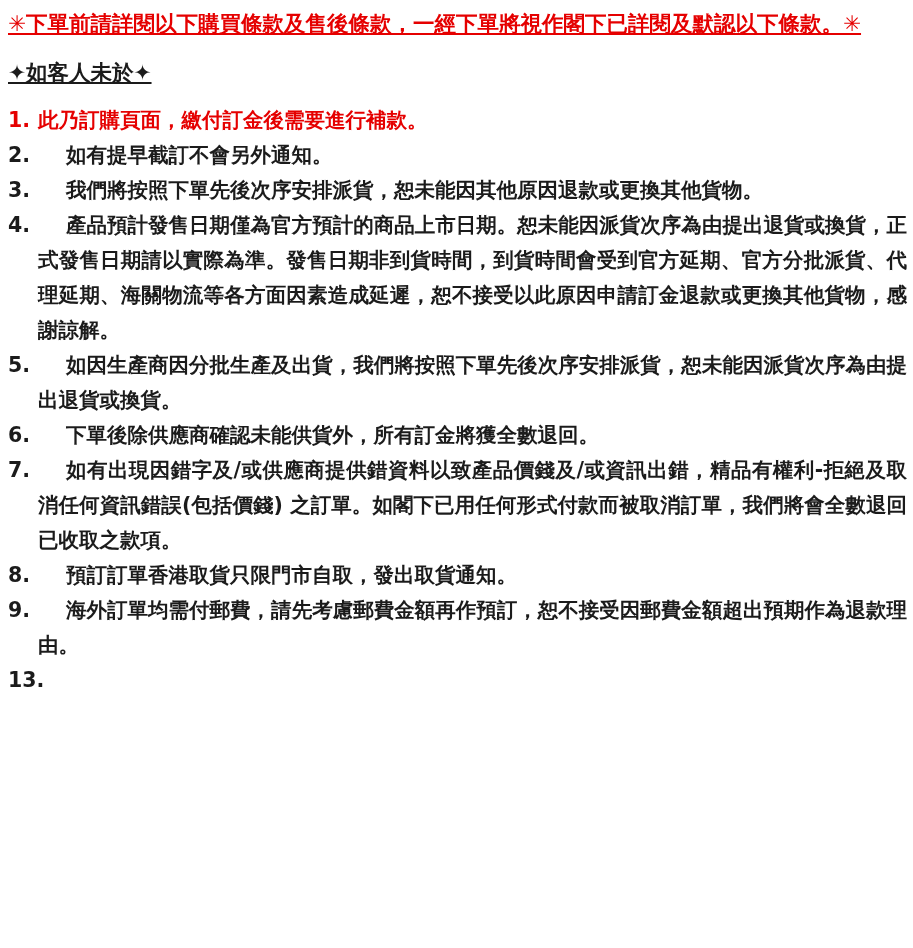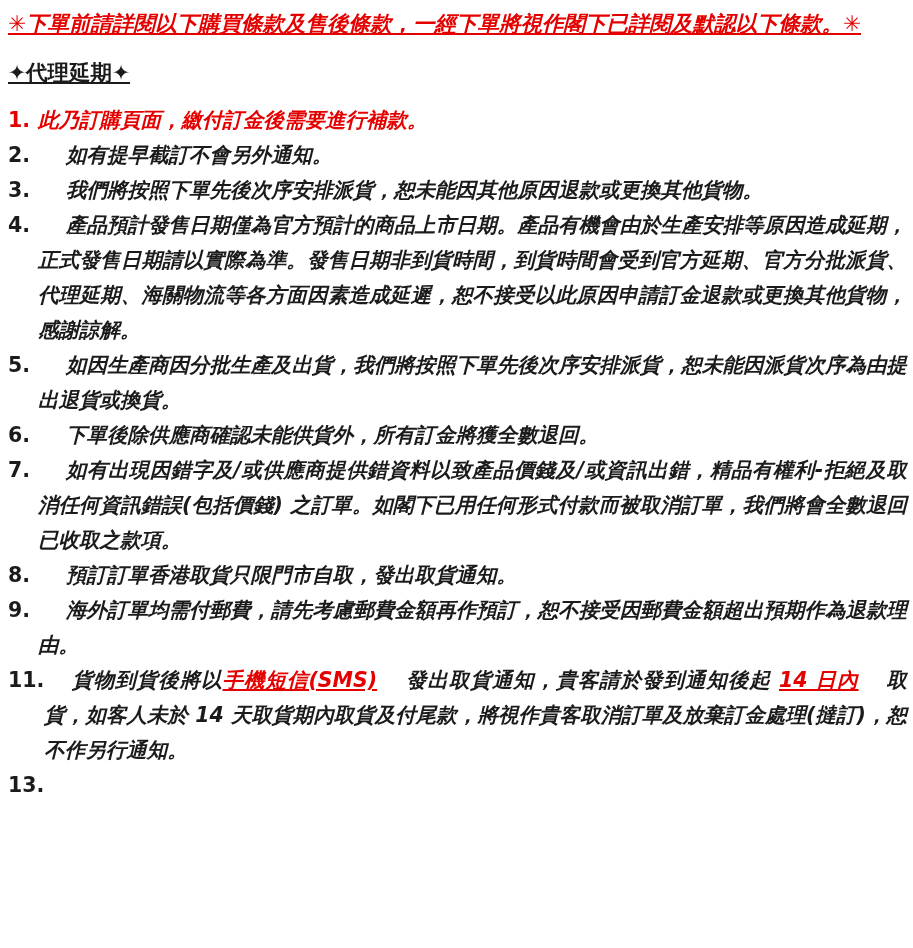--- a/index.html
+++ b/index.html
@@ -10,61 +10,61 @@
   html,body{margin:0;padding:0;background:#ffffff;}
   body{
     width:913px;height:948px;overflow:hidden;
     font-family:"DejaVu Sans","Liberation Sans",sans-serif;
     font-weight:700;color:var(--ink);
     -webkit-font-smoothing:antialiased;
   }
   .page{padding:6px 6px 0 8px;}
   .notice{
     font-size:21.5px;line-height:35px;color:var(--red);
-    text-decoration:underline;white-space:nowrap;font-style:italic;
+    text-decoration:underline;white-space:nowrap;
   }
   .section-title{
     font-size:21.5px;line-height:35px;margin-top:14px;
     text-decoration:underline;display:inline-block;
   }
   .terms{margin-top:13px;font-size:20.5px;line-height:35px;}
   .term-row{display:flex;align-items:flex-start;}
   .term-row .num{flex:0 0 30px;white-space:nowrap;}
-  .term-row .body{flex:1 1 auto;text-align:justify;font-style:italic;}
+  .term-row .body{flex:1 1 auto;text-align:justify;}
   .term-row.red .num,.term-row.red .body{color:var(--red);}
   .seg.normal{color:inherit;margin-left:28px;}
   .seg.red{color:var(--red);}
   .seg.red-underline{color:var(--red);text-decoration:underline;}
 </style>
 </head>
 <body style="background: rgb(255, 255, 255);">
 
 <div class="page">
   <div class="notice">✳下單前請詳閱以下購買條款及售後條款，一經下單將視作閣下已詳閱及默認以下條款。✳</div>
 
   <div>
-    <div class="section-title">✦代理延期✦</div>
+    <div class="section-title">✦如客人未於✦</div>
   </div>
 
   <div class="terms" id="terms-list">
       <div class="term-row red">
     <span class="num">1.</span>
     <span class="body"><span class="seg red">此乃訂購頁面，繳付訂金後需要進行補款。</span></span>
   </div>
       <div class="term-row">
     <span class="num">2.</span>
     <span class="body"><span class="seg normal">如有提早截訂不會另外通知。</span></span>
   </div>
       <div class="term-row">
     <span class="num">3.</span>
     <span class="body"><span class="seg normal">我們將按照下單先後次序安排派貨，恕未能因其他原因退款或更換其他貨物。</span></span>
   </div>
       <div class="term-row">
     <span class="num">4.</span>
-    <span class="body"><span class="seg normal">產品預計發售日期僅為官方預計的商品上市日期。產品有機會由於生產安排等原因造成延期，正式發售日期請以實際為準。發售日期非到貨時間，到貨時間會受到官方延期、官方分批派貨、代理延期、海關物流等各方面因素造成延遲，恕不接受以此原因申請訂金退款或更換其他貨物，感謝諒解。</span></span>
+    <span class="body"><span class="seg normal">產品預計發售日期僅為官方預計的商品上市日期。恕未能因派貨次序為由提出退貨或換貨，正式發售日期請以實際為準。發售日期非到貨時間，到貨時間會受到官方延期、官方分批派貨、代理延期、海關物流等各方面因素造成延遲，恕不接受以此原因申請訂金退款或更換其他貨物，感謝諒解。</span></span>
   </div>
       <div class="term-row">
     <span class="num">5.</span>
     <span class="body"><span class="seg normal">如因生產商因分批生產及出貨，我們將按照下單先後次序安排派貨，恕未能因派貨次序為由提出退貨或換貨。</span></span>
   </div>
       <div class="term-row">
     <span class="num">6.</span>
     <span class="body"><span class="seg normal">下單後除供應商確認未能供貨外，所有訂金將獲全數退回。</span></span>
   </div>
       <div class="term-row">
@@ -73,21 +73,17 @@
   </div>
       <div class="term-row">
     <span class="num">8.</span>
     <span class="body"><span class="seg normal">預訂訂單香港取貨只限門市自取，發出取貨通知。</span></span>
   </div>
       <div class="term-row">
     <span class="num">9.</span>
     <span class="body"><span class="seg normal">海外訂單均需付郵費，請先考慮郵費金額再作預訂，恕不接受因郵費金額超出預期作為退款理由。</span></span>
   </div>
       <div class="term-row">
-    <span class="num">11.</span>
-    <span class="body"><span class="seg normal">貨物到貨後將以</span><span class="seg red-underline">手機短信(SMS)</span><span class="seg normal">發出取貨通知，貴客請於發到通知後起 </span><span class="seg red-underline">14 日內</span><span class="seg normal">取貨，如客人未於 14 天取貨期內取貨及付尾款，將視作貴客取消訂單及放棄訂金處理(撻訂)，恕不作另行通知。</span></span>
-  </div>
-      <div class="term-row">
     <span class="num">13.</span>
     <span class="body"></span>
   </div>
     </div>
 </div>
 
 </body></html>

